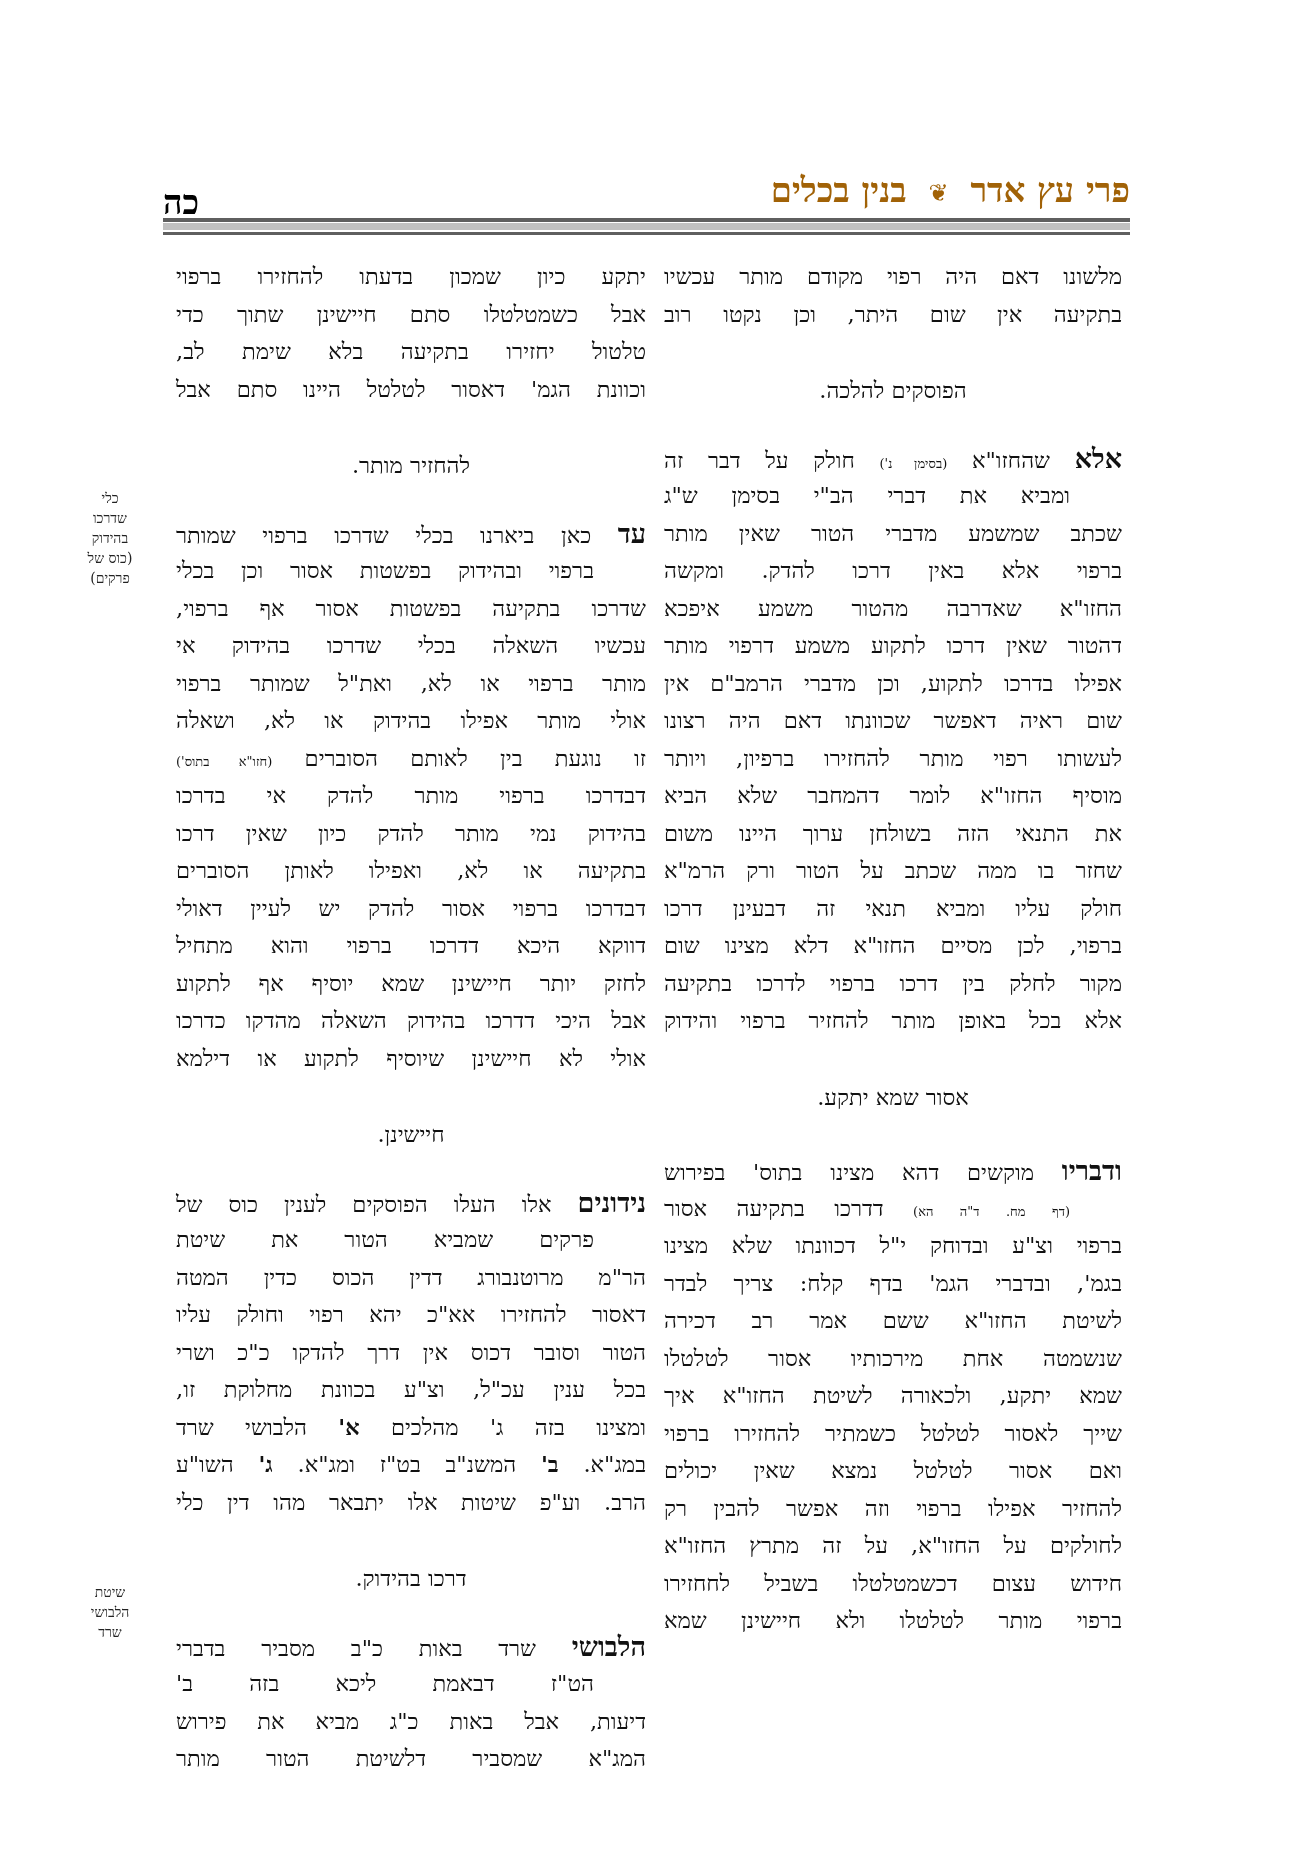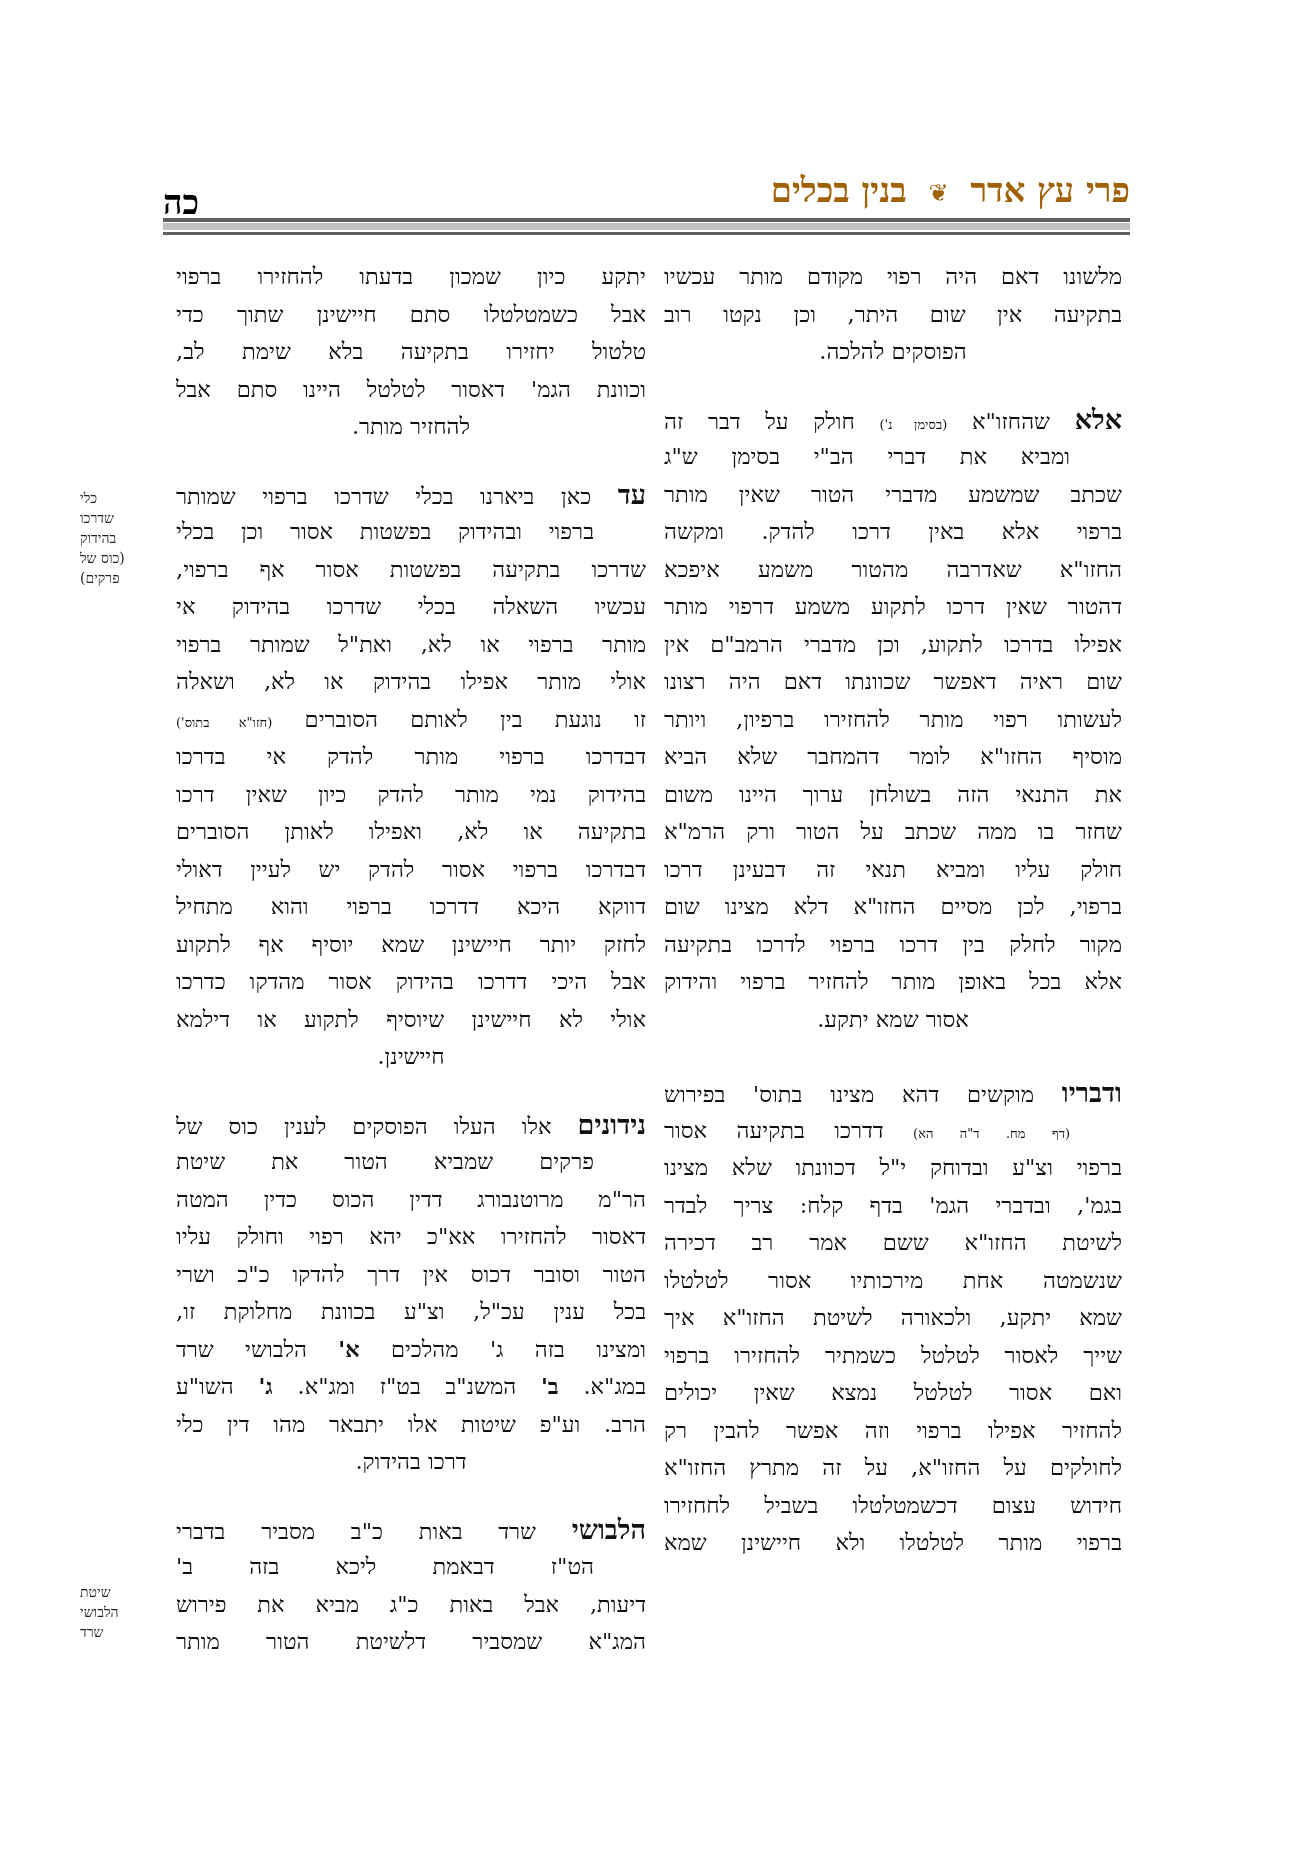--- a/index.html
+++ b/index.html
@@ -84,40 +84,41 @@
     display: block;
     text-align: justify;
     text-align-last: justify;
     white-space: nowrap;
     height: 37.5px;
     overflow: visible;
   }
   .line.center {
     text-align: left;
     text-align-last: center;
+    margin-top: 39px;
   }
   .line.indent {
     padding-right: 52px;
   }
   .lead {
     font-weight: bold;
     font-size: 27px;
   }
   .small {
     font-size: 13px;
   }
   .bold { font-weight: bold; }
 
   
   .margin-note {
     position: absolute;
     direction: rtl;
     font-size: 14px;
     line-height: 20px;
-    text-align: left;
+    text-align: center;
     color: #222;
     width: 60px;
   }
   .mn-1 { left: 80px; top: 488px; }
   .mn-2 { left: 80px; top: 1582px; }
 </style>
 </head>
 <body>
 
 <div class="page">
@@ -213,21 +214,21 @@
       <span class="line">
         <span>זו נוגעת בין לאותם הסוברים</span>
         <span class="small">(חזו"א בתוס')</span>
       </span>
       <span class="line">דבדרכו ברפוי מותר להדק אי בדרכו</span>
       <span class="line">בהידוק נמי מותר להדק כיון שאין דרכו</span>
       <span class="line">בתקיעה או לא, ואפילו לאותן הסוברים</span>
       <span class="line">דבדרכו ברפוי אסור להדק יש לעיין דאולי</span>
       <span class="line">דווקא היכא דדרכו ברפוי והוא מתחיל</span>
       <span class="line">לחזק יותר חיישינן שמא יוסיף אף לתקוע</span>
-      <span class="line">אבל היכי דדרכו בהידוק אסור מהדקו כדרכו</span>
+      <span class="line">אבל היכי דדרכו בהידוק השאלה מהדקו כדרכו</span>
       <span class="line">אולי לא חיישינן שיוסיף לתקוע או דילמא</span>
       <span class="line center">חיישינן.</span>
     </div>
 
     <div class="para" style="margin-top:30px;">
       <span class="line">
         <span class="lead">נידונים</span>
         <span>אלו העלו הפוסקים לענין כוס של</span>
       </span>
       <span class="line indent">פרקים שמביא הטור את שיטת</span>

